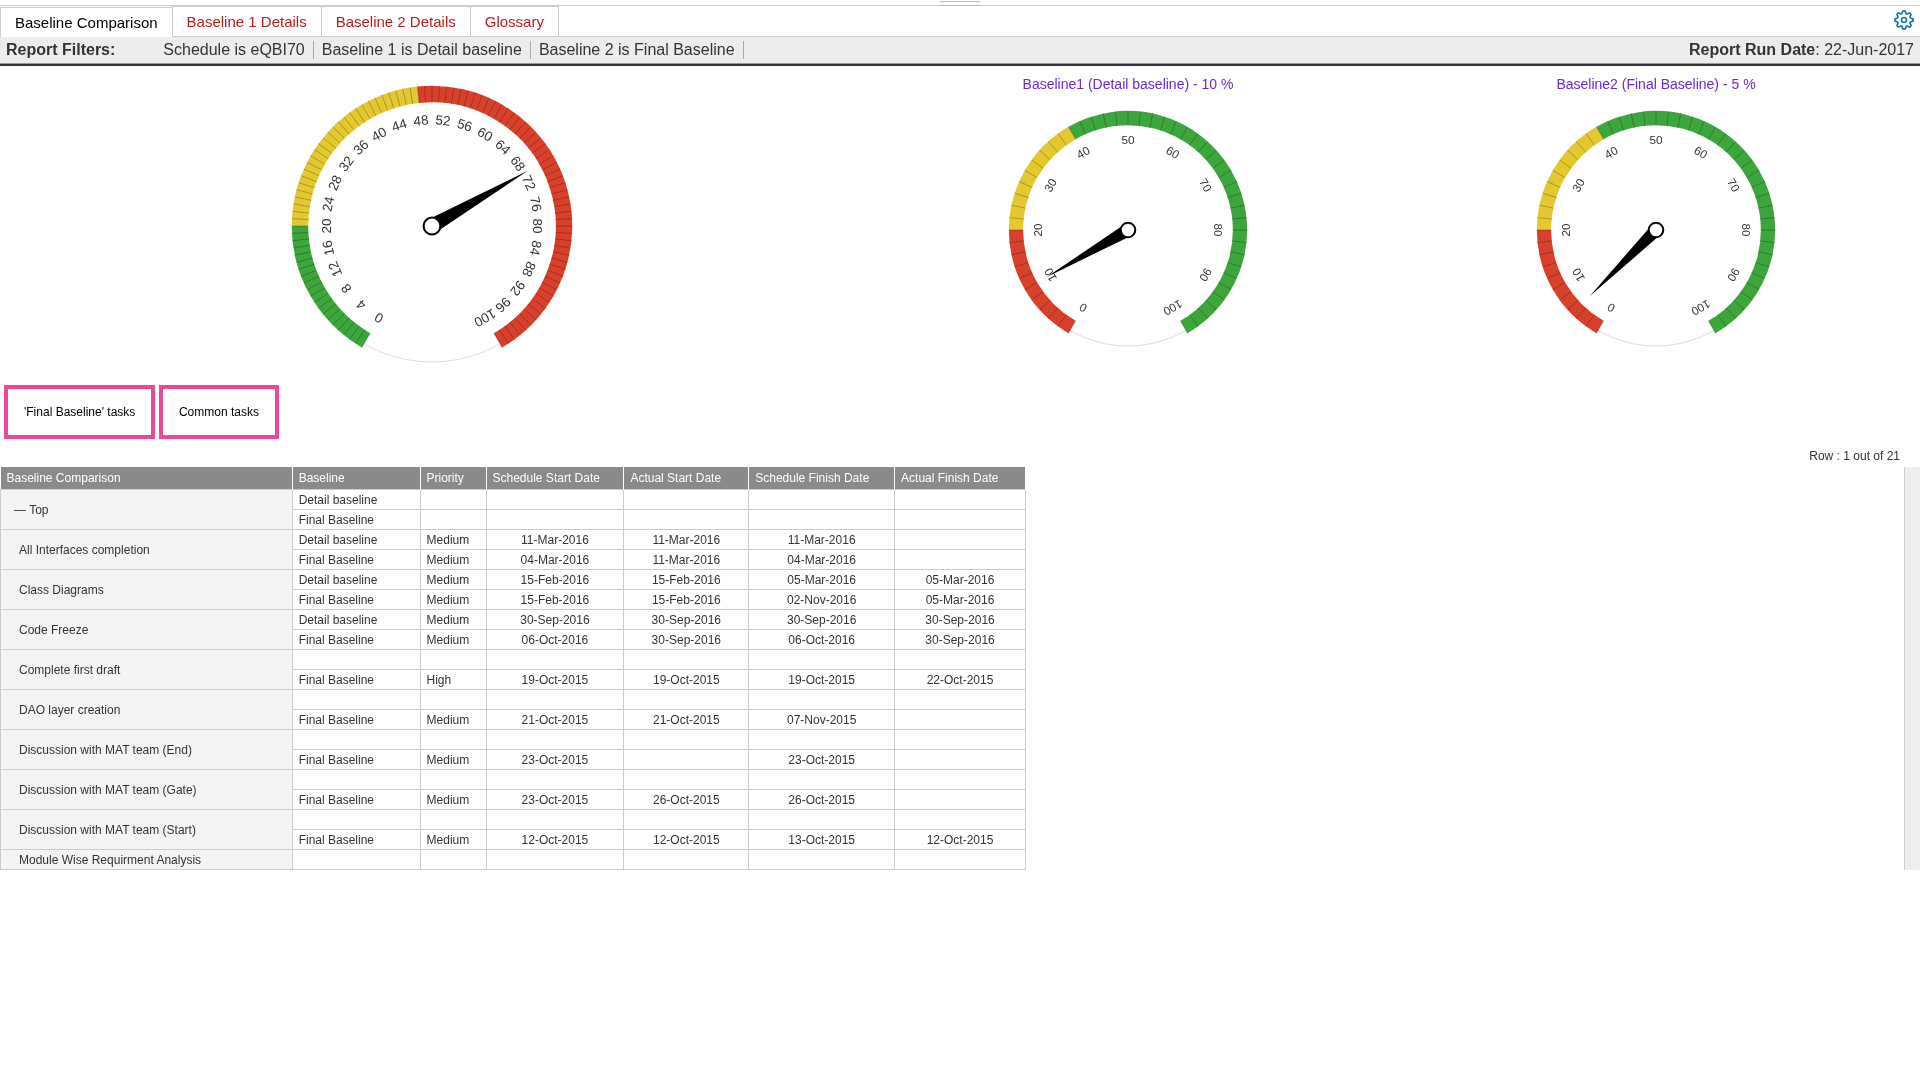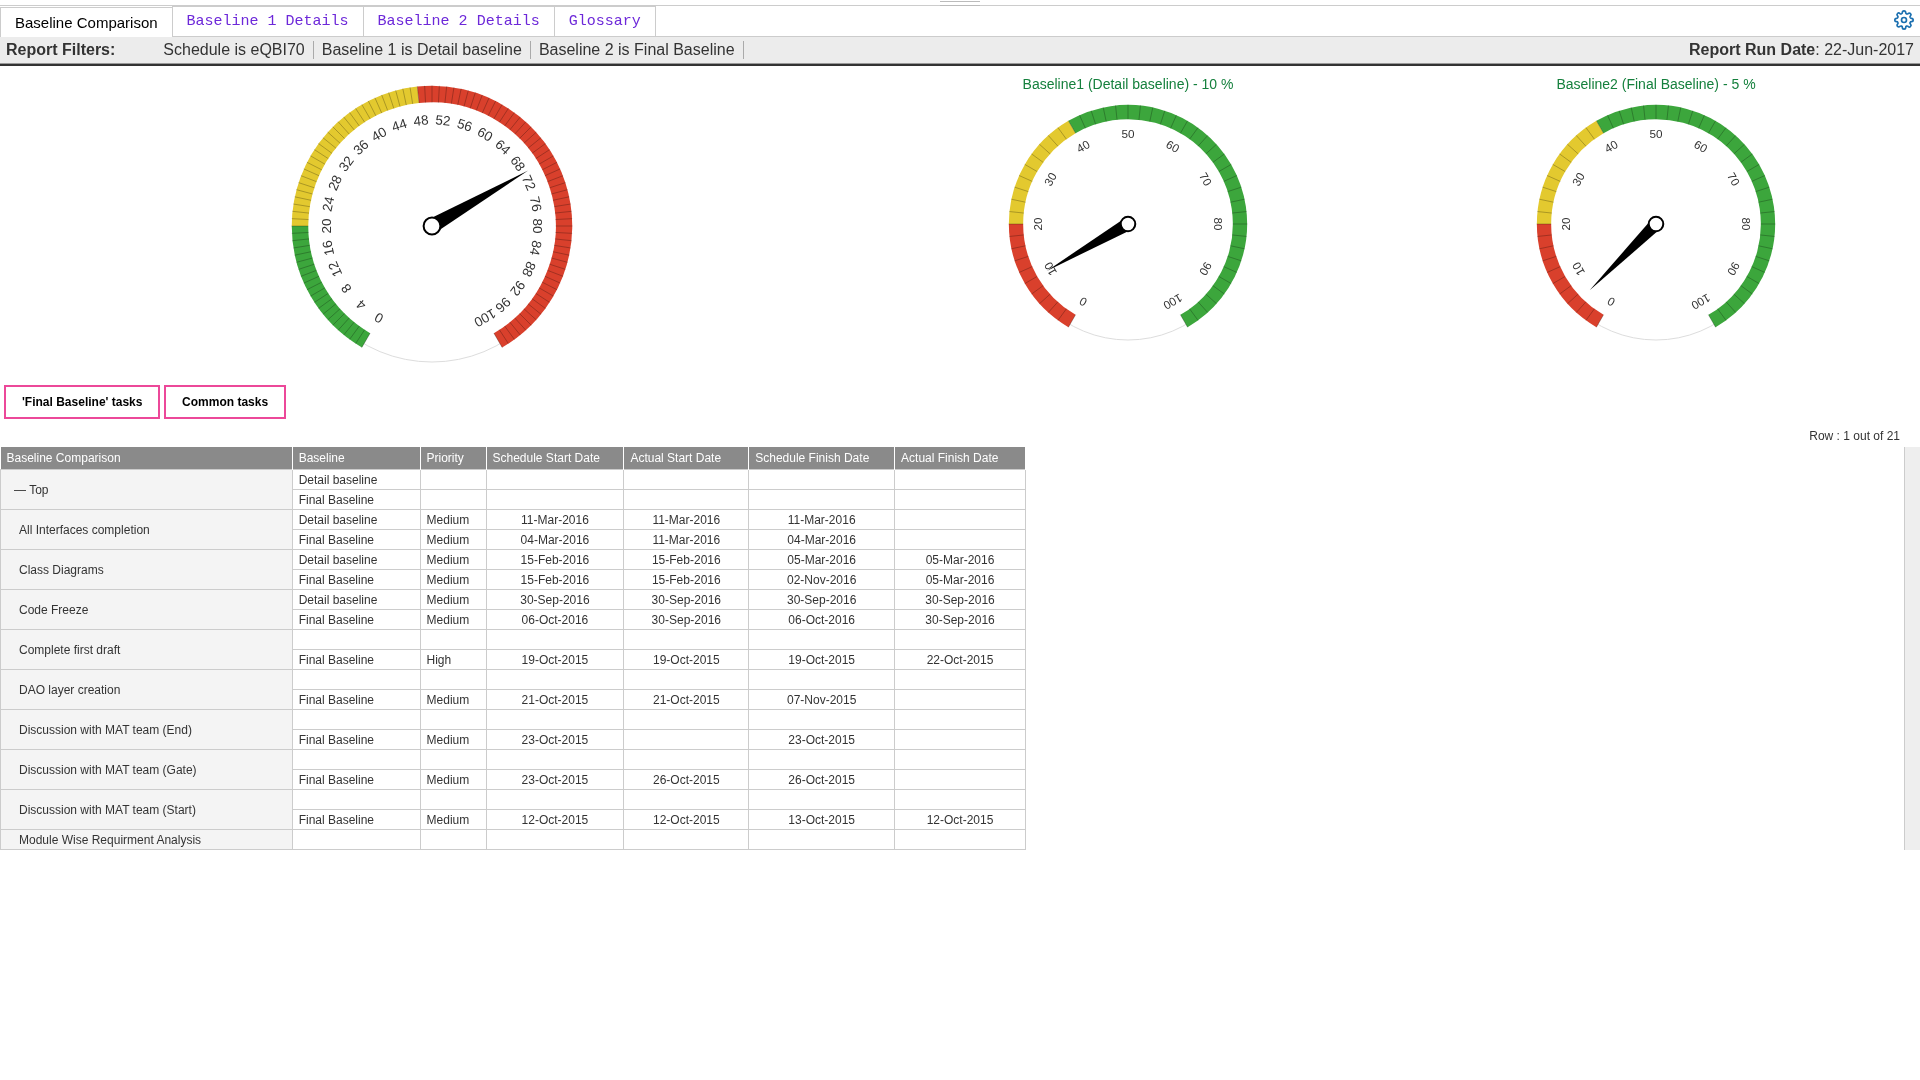--- a/index.html
+++ b/index.html
@@ -2,38 +2,38 @@
 <html><head>
 <meta charset="utf-8">
 <style>
 * { box-sizing: border-box; margin: 0; padding: 0; }
 body { font-family: "Segoe UI", Tahoma, sans-serif; font-size: 13px; color: #333; background: #fff; }
 .top-handle { height: 6px; background: #fff; border-bottom: 1px solid #ccc; position: relative; }
 .top-handle::after { content: ""; position: absolute; left: 50%; top: 1px; width: 40px; height: 3px; border-top: 1px solid #bbb; border-bottom: 1px solid #bbb; transform: translateX(-50%); }
 .tabs-bar { display: flex; align-items: center; border-bottom: 1px solid #ccc; background: #fff; position: relative; }
 .tab { padding: 6px 14px; border: 1px solid #ccc; border-bottom: none; margin-right: -1px; cursor: pointer; font-size: 15px; }
 .tab.active { color: #000; background: #fff; position: relative; top: 1px; }
-.tab:not(.active) { color: #6d28d9; font-family: Liberation Mono, monospace; }
+.tab:not(.active) { color: #b91c1c; }
 .gear { position: absolute; right: 6px; top: 4px; color: #1a6fb0; cursor: pointer; }
 .filters-bar { display: flex; align-items: center; background: #ececec; border-bottom: 1px solid #999; padding: 4px 6px; font-size: 16px; }
 .filters-label { font-weight: bold; margin-right: 40px; }
 .filter-chip { padding: 0 8px; border-right: 1px solid #aaa; white-space: nowrap; text-align: right; }
 .filter-chip:last-of-type { border-right: 1px solid #aaa; }
 .run-date { margin-left: auto; }
 .run-date .lbl { font-weight: bold; }
 .hr-line { height: 2px; background: #333; }
 .gauges-row { display: flex; padding: 10px 0 0 0; }
 .gauge-block { text-align: center; }
 .gauge-title { font-size: 18px; color: #555; margin-bottom: 4px; }
-.gauge-subtitle { font-size: 14px; color: #15803d; margin-bottom: 2px; }
+.gauge-subtitle { font-size: 14px; color: #6d28d9; margin-bottom: 8px; }
 .left-gauge { width: 45%; }
 .right-gauges { width: 55%; }
 .right-inner { display: flex; justify-content: space-around; }
 .buttons-row { padding: 6px 4px; }
-.btn { display: inline-block; border: 2px solid #ec4899; background: #fff; padding: 8px 16px; font-size: 12px; cursor: pointer; font-weight: bold; }
+.btn { display: inline-block; border: 4px solid #ec4899; background: #fff; padding: 16px 16px; font-size: 12px; cursor: pointer; }
 .row-info { text-align: right; padding: 4px 20px; font-size: 12px; }
 .table-wrap { display: flex; }
 .data-table { border-collapse: collapse; width: 1026px; font-size: 12px; }
 .data-table th { background: #8a8a8a; color: #fff; text-align: left; padding: 4px 6px; font-weight: normal; border-right: 1px solid #fff; }
 .data-table td { border: 1px solid #ccc; padding: 2px 6px; height: 20px; background: #fff; }
 .data-table td.name-cell { padding-left: 18px; background: #f4f4f4; }
 .data-table td.top-cell { padding-left: 13px; background: #f4f4f4; }
 .data-table td.center { text-align: center; }
 .collapse-mark { display: inline-block; width: 12px; text-align: center; }
 .vscroll { width: 16px; background: #eee; border-left: 1px solid #ccc; margin-left: auto; }

